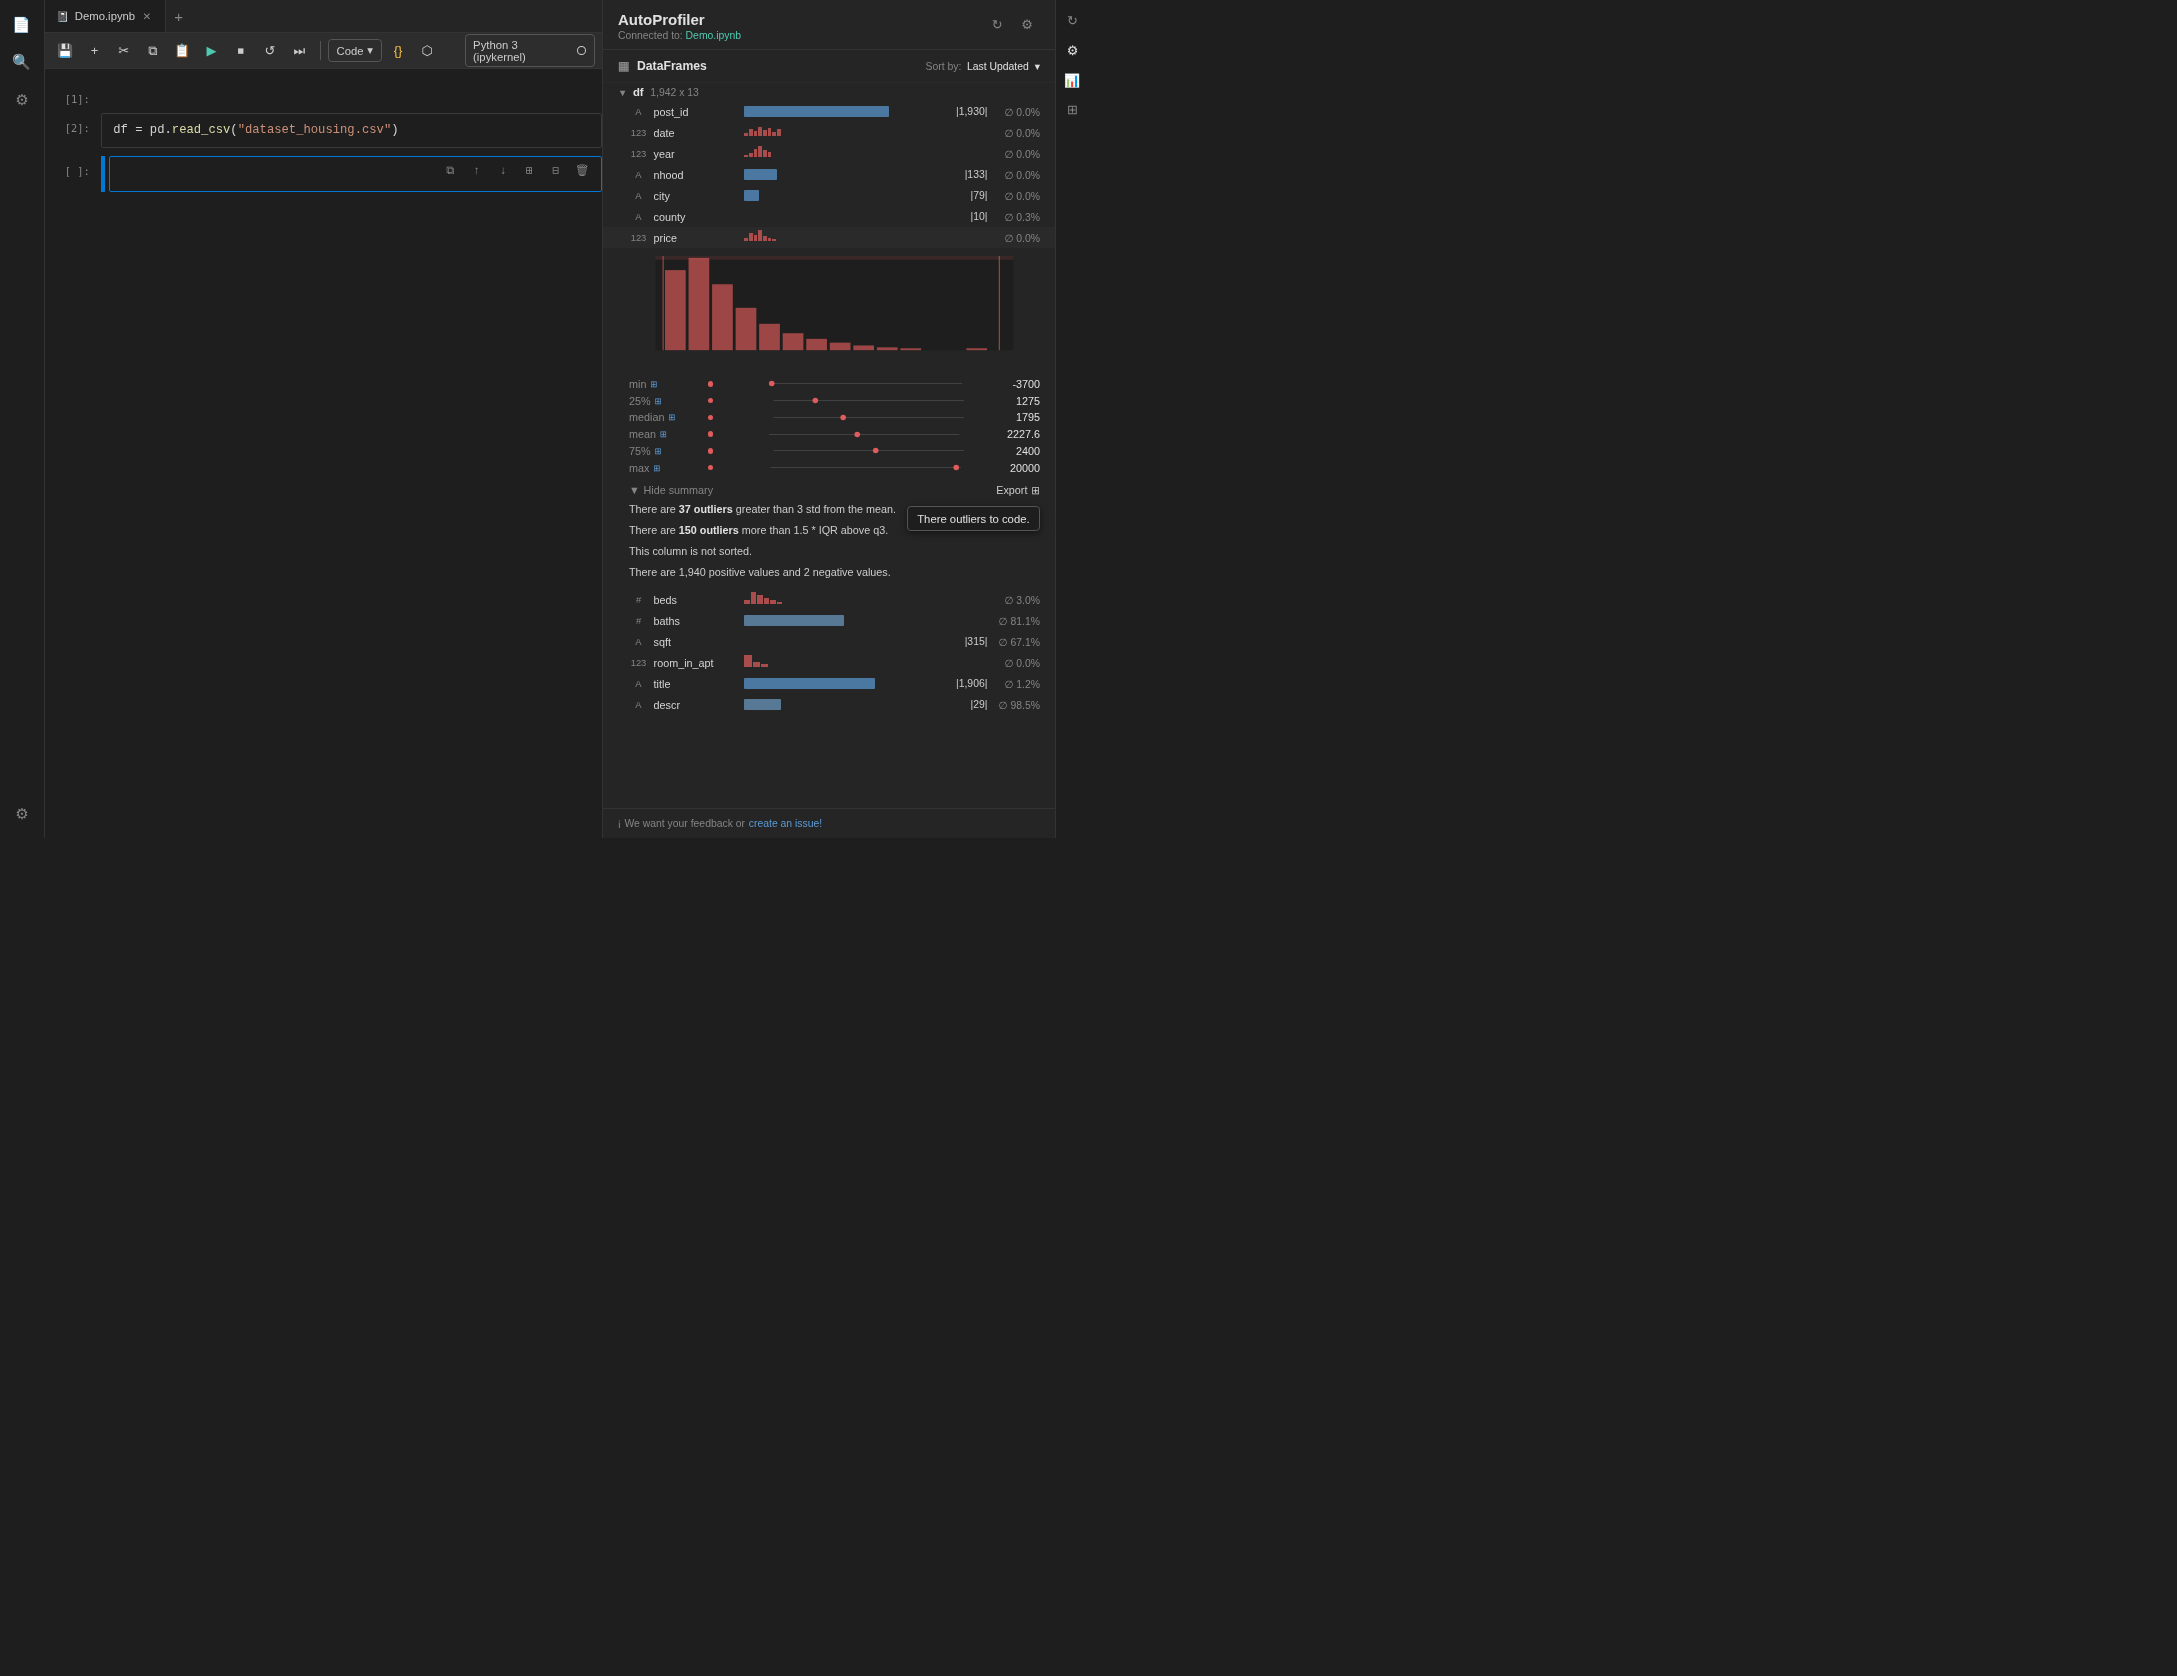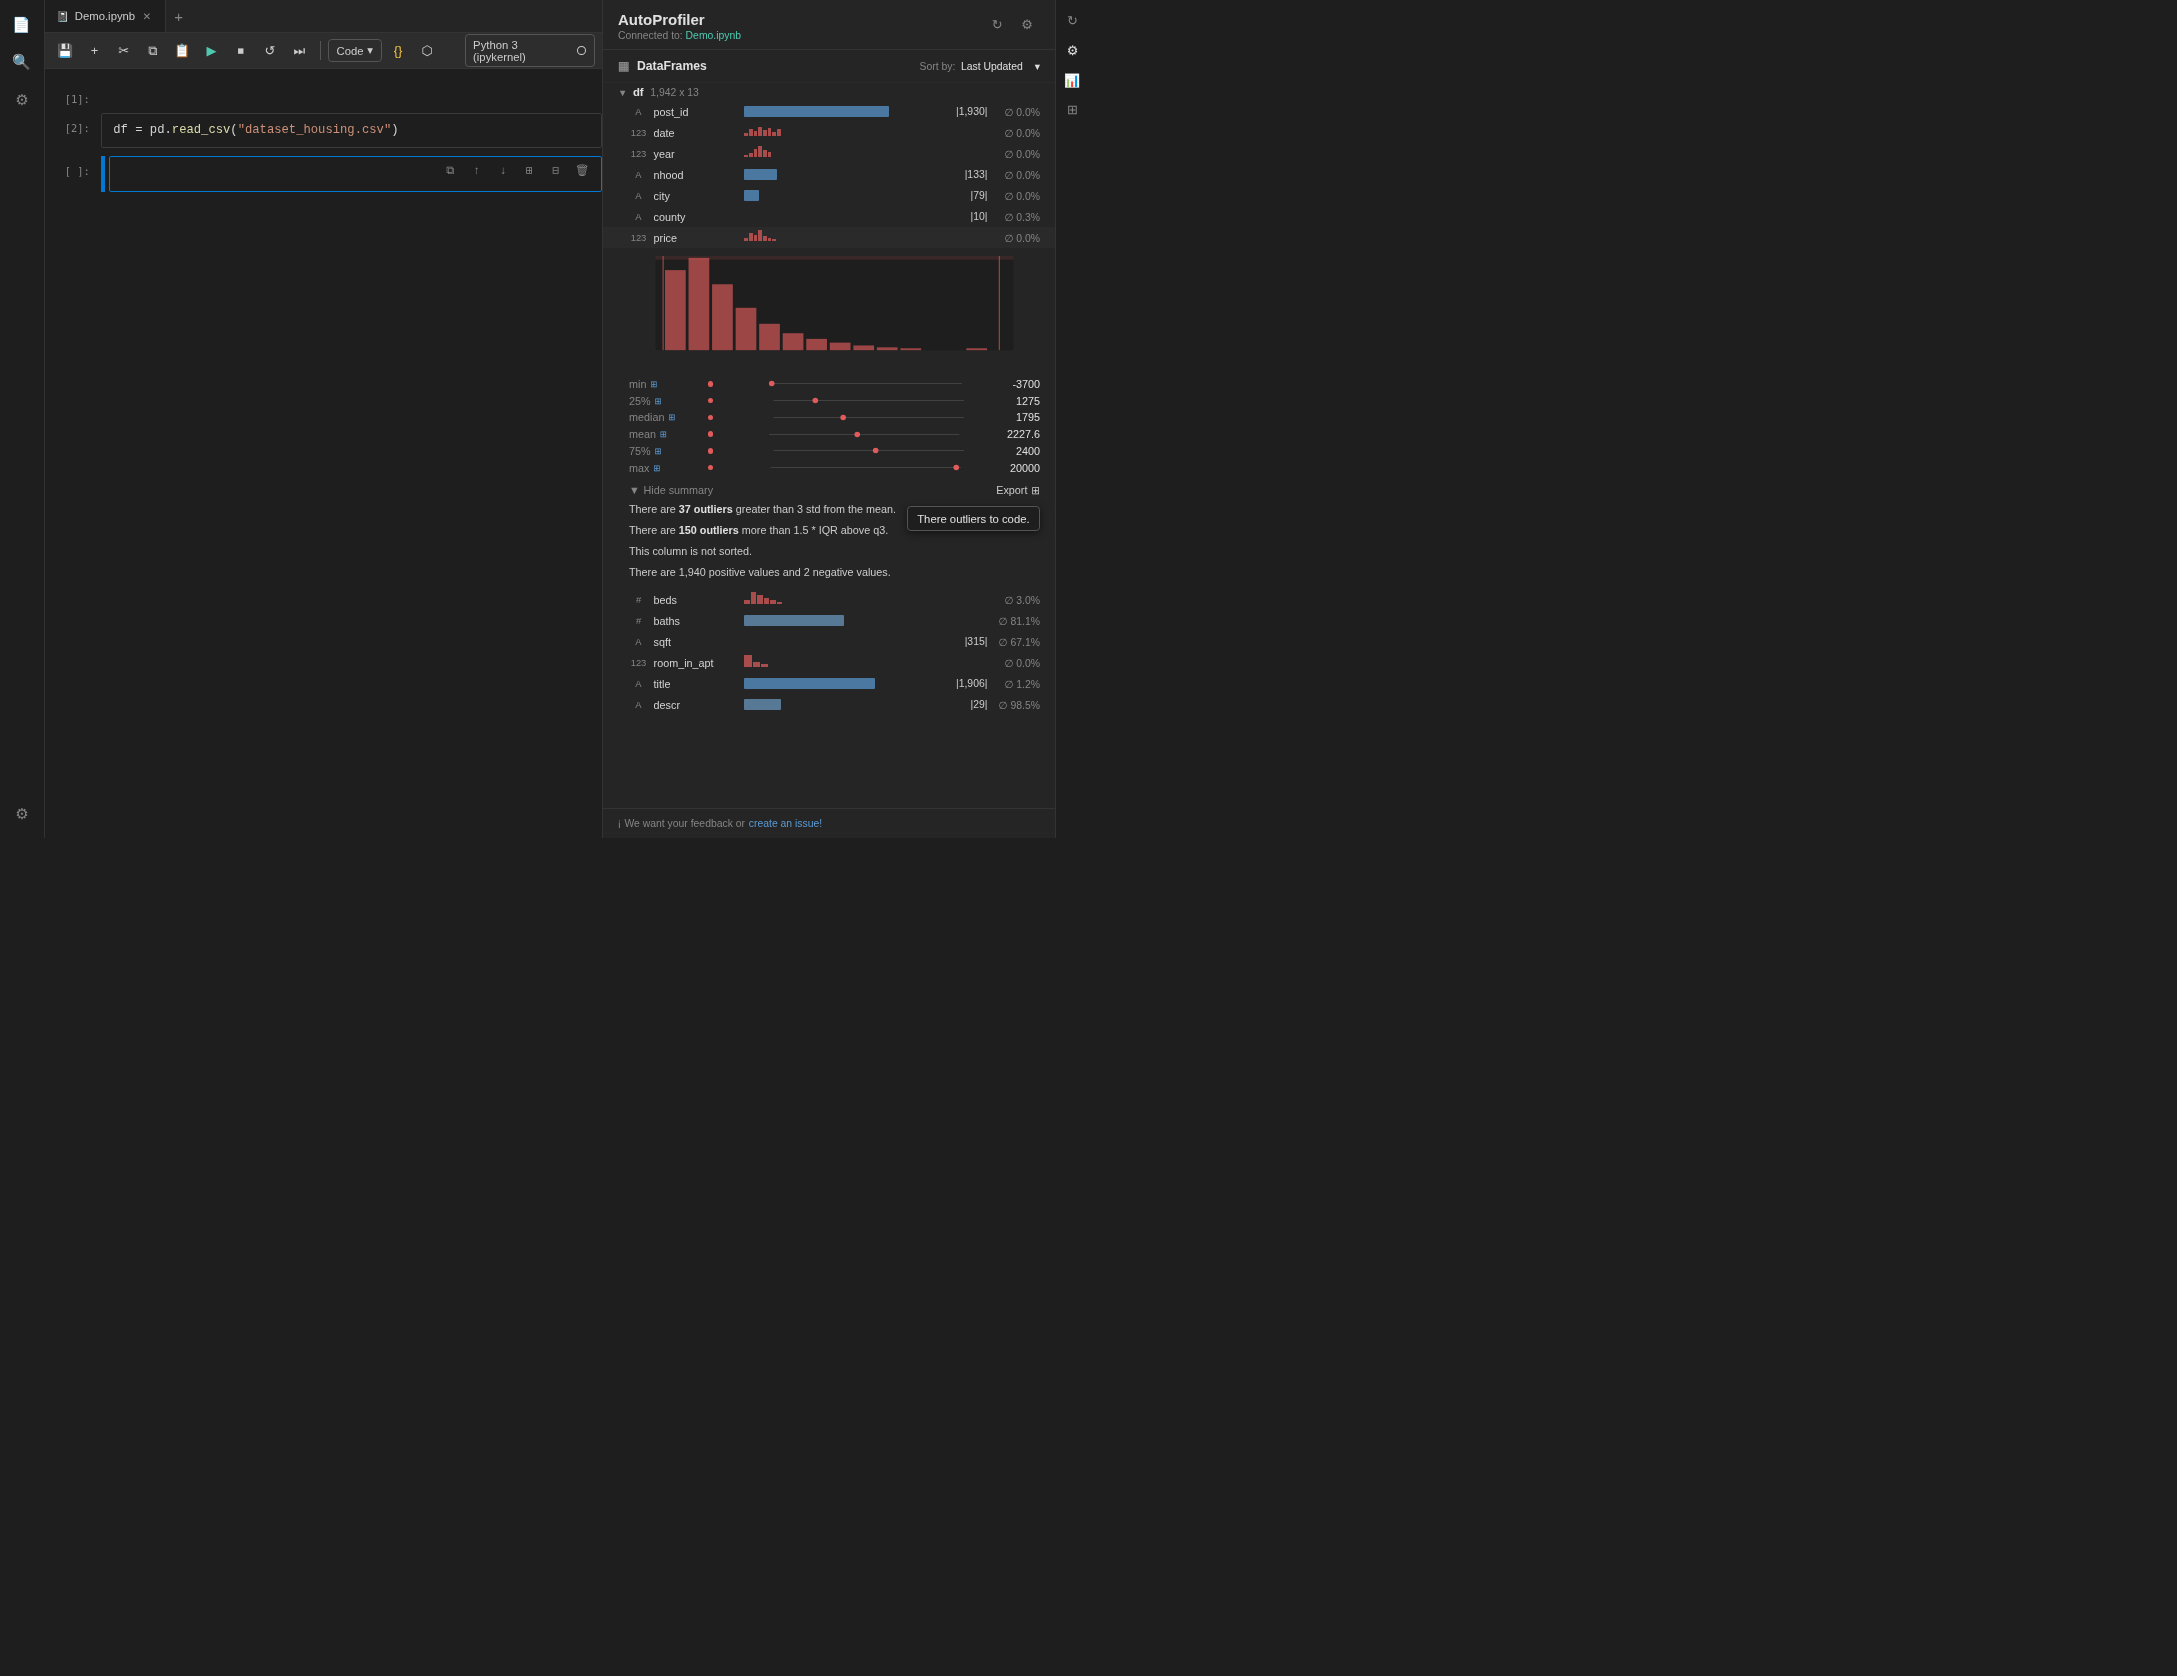--- a/index.html
+++ b/index.html
@@ -258,21 +258,21 @@
     .sort-by {
       display: flex;
       align-items: center;
       gap: 5.6px;
       font-size: 10.4px;
       color: #858585;
     }
     .sort-dropdown {
       display: flex;
       align-items: center;
-      gap: 12px;
+      gap: 6px;
       color: #e0e0e0;
       cursor: pointer;
       font-size: 10.4px;
     }
 
     
     .df-list {
       flex: 1;
       overflow-y: auto;
     }

